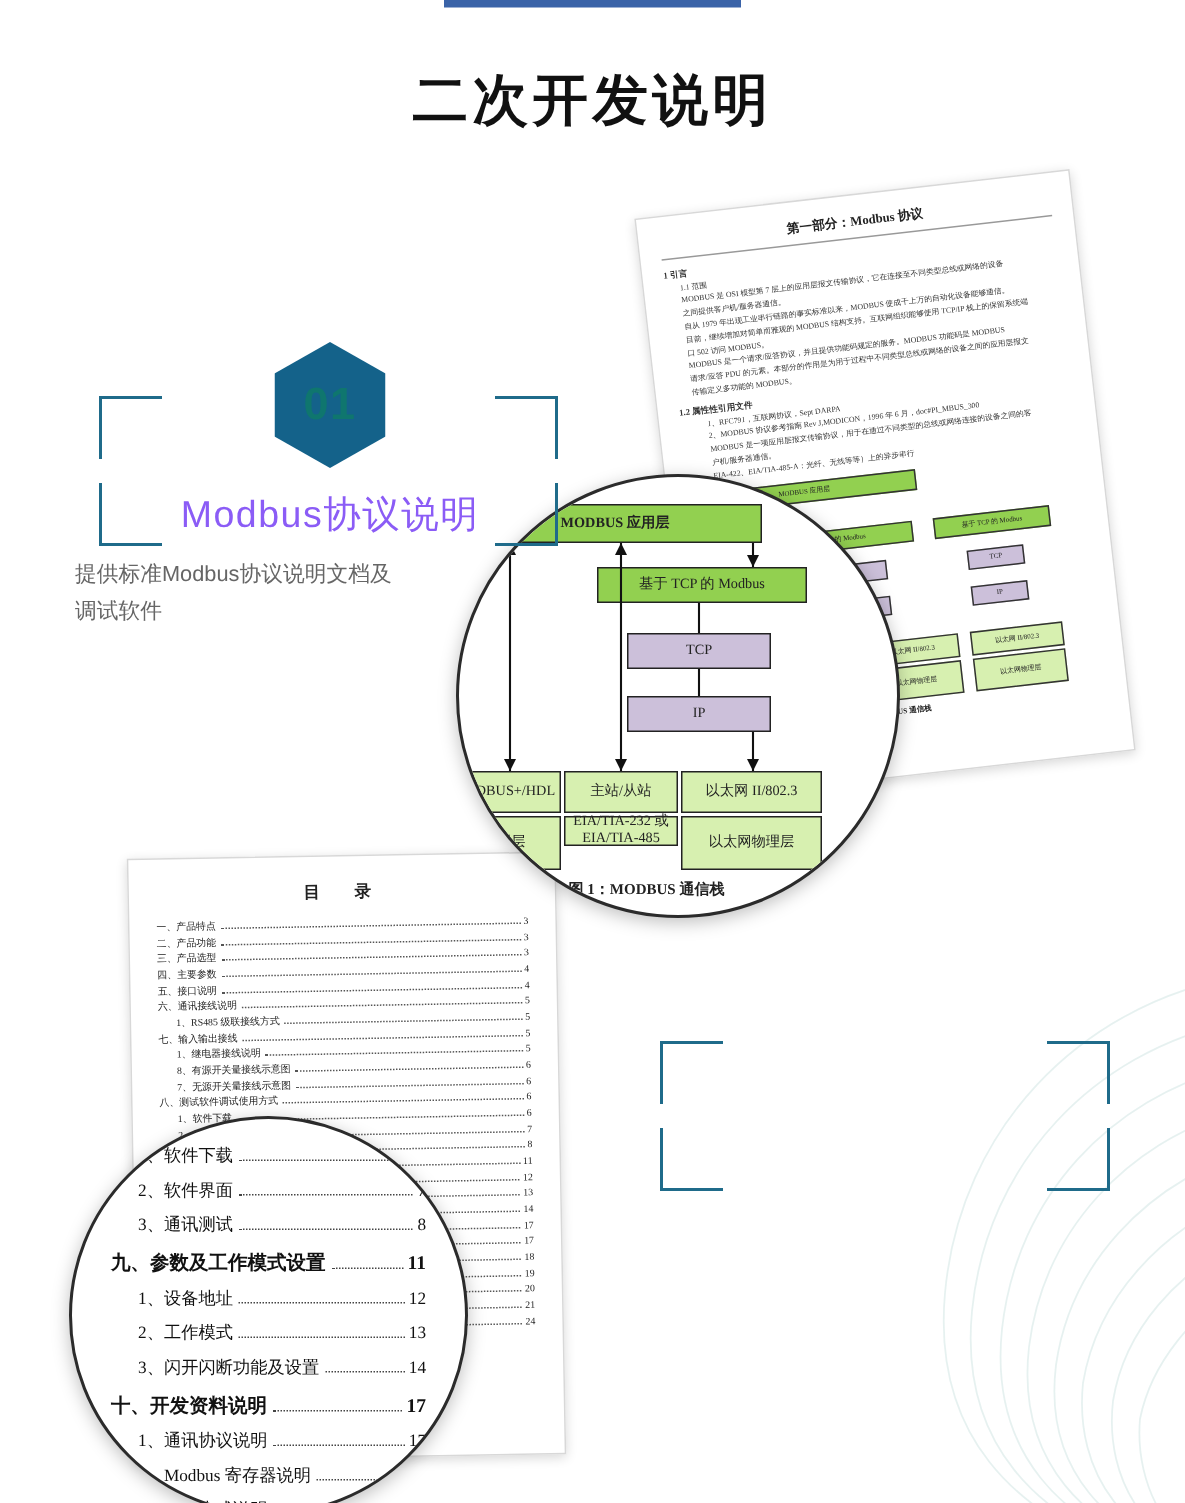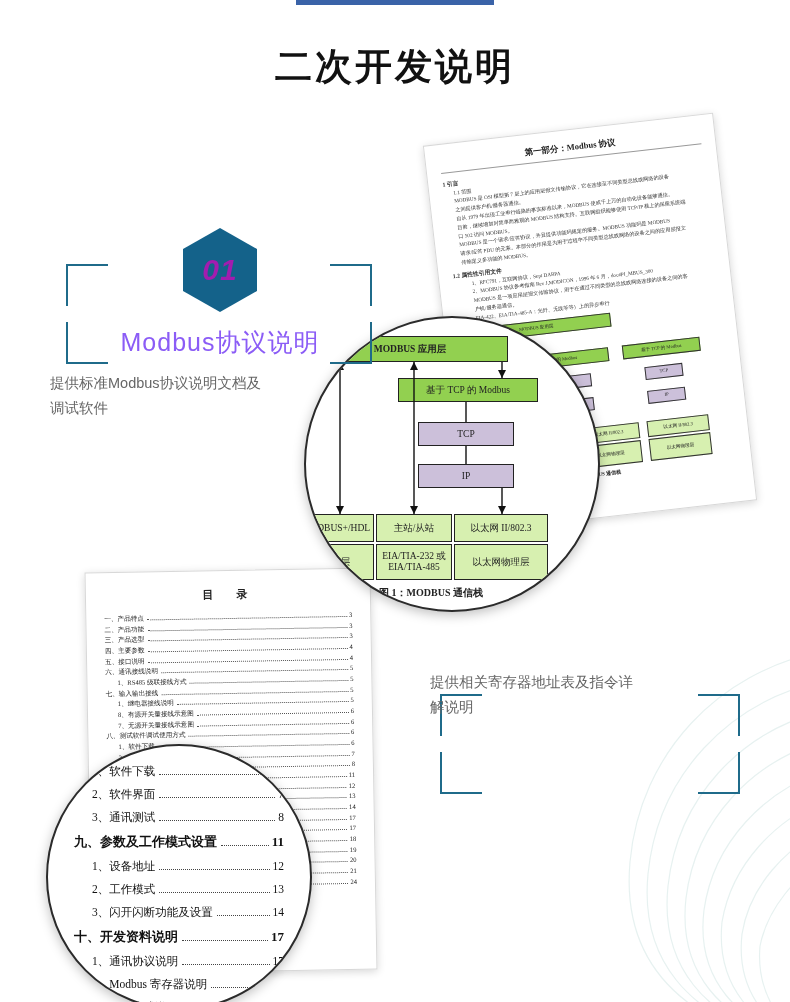--- a/index.html
+++ b/index.html
@@ -64,25 +64,24 @@
     display: block;
   }
   .badge .num {
     position: absolute;
     left: 0;
     top: 0;
     width: 74px;
     height: 84px;
     line-height: 84px;
     text-align: center;
-    color: #a21caf;
+    color: #0f766e;
     font-size: 30px;
     font-weight: bold;
     letter-spacing: 1px;
-    font-style: italic;
   }
   .sec-title {
     text-align: center;
     font-size: 25px;
     color: #8b5cf6;
     margin-top: 14px;
     letter-spacing: 1px;
   }
   .sec-desc {
     text-align: left;
@@ -509,21 +508,21 @@
 
     <div class="zbox green" style="left:92px; top:60px; width:140px; height:24px; background:#92d050;">基于 TCP 的 Modbus</div>
     <div class="zbox violet" style="left:112px; top:104px; width:96px; height:24px; background:#ccc0da;">TCP</div>
     <div class="zbox violet" style="left:112px; top:146px; width:96px; height:24px; background:#ccc0da;">IP</div>
 
     <div class="zbox lgreen" style="left:-8px; top:196px; width:76px; height:28px; background:#d7f0b0;">MODBUS+/HDL</div>
     <div class="zbox lgreen" style="left:70px; top:196px; width:76px; height:28px; background:#d7f0b0;">主站/从站</div>
     <div class="zbox lgreen" style="left:148px; top:196px; width:94px; height:28px; background:#d7f0b0;">以太网 II/802.3</div>
 
     <div class="zbox lgreen" style="left:-8px; top:226px; width:76px; height:36px; background:#d7f0b0;">物理层</div>
-    <div class="zbox lgreen" style="left:70px; top:226px; width:76px; height:36px; background:#d7f0b0; white-space:pre-line;">EIA/TIA-232 或
+    <div class="zbox lgreen" style="left:70px; top:226px; width:76px; height:20px; background:#d7f0b0; white-space:pre-line;">EIA/TIA-232 或
 EIA/TIA-485</div>
     <div class="zbox lgreen" style="left:148px; top:226px; width:94px; height:36px; background:#d7f0b0;">以太网物理层</div>
 
     <div class="zcap" style="left:10px; top:268px; width:230px;">图 1：MODBUS 通信栈</div>
 
     <svg width="292" height="292" style="position:absolute;left:0;top:0;pointer-events:none;">
       <g stroke="#111" stroke-width="1.4" fill="none">
         <line x1="34" y1="44" x2="34" y2="196"></line>
         <line x1="108" y1="44" x2="108" y2="196"></line>
         <line x1="196" y1="44" x2="196" y2="60"></line>
@@ -627,18 +626,14 @@
 </div>
 
 <div class="section" id="sec02">
   <div class="frame">
     <span class="bracket b-tl"></span>
     <span class="bracket b-tr"></span>
     <span class="bracket b-bl"></span>
     <span class="bracket b-br"></span>
   </div>
   <div class="inner">
-    <div class="sec-desc">
-      <div>提供相关寄存器地址表及指令详</div>
-      <div>解说明</div>
-    </div>
   </div>
 </div>
 
 </body></html>

